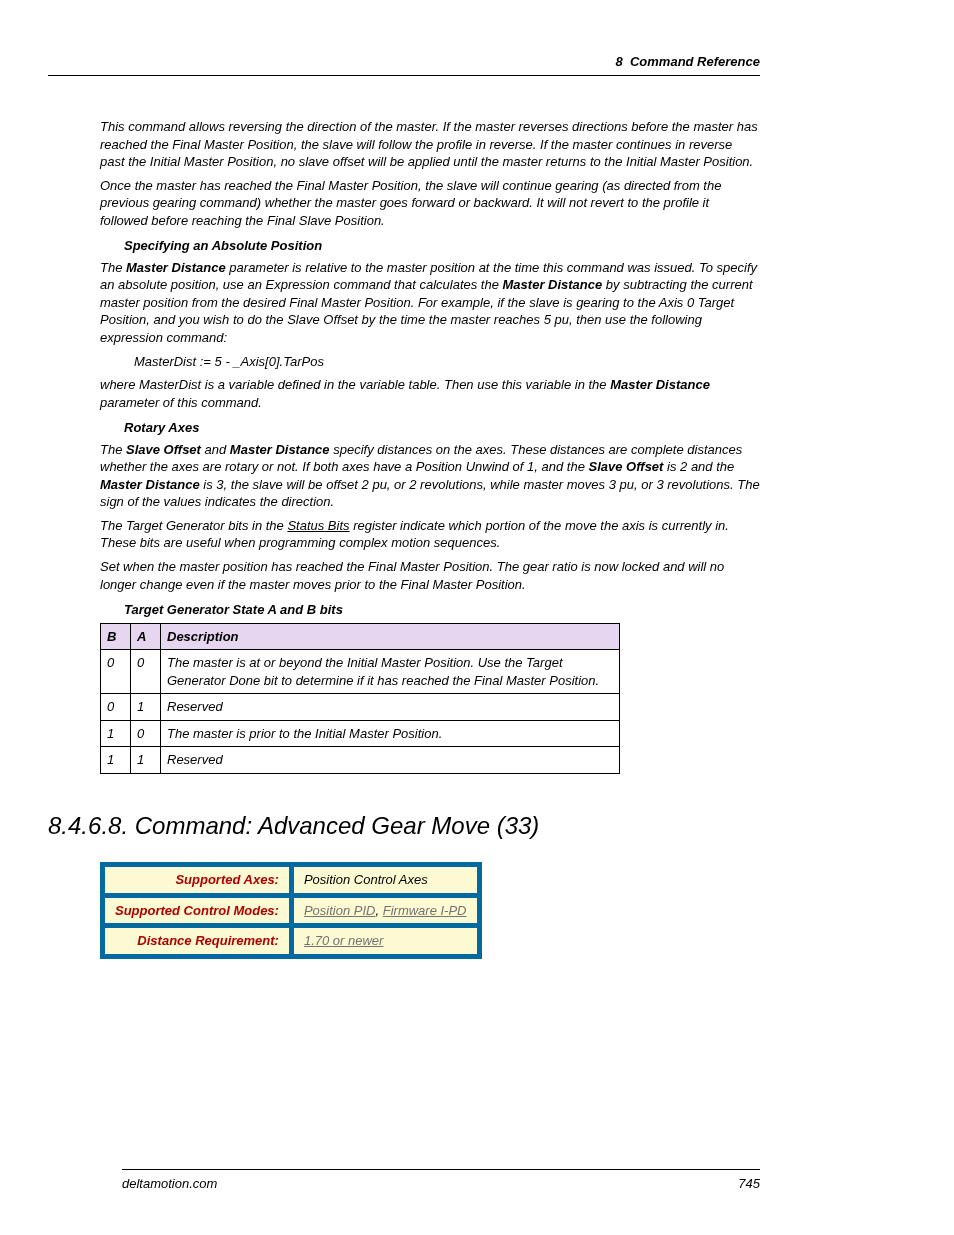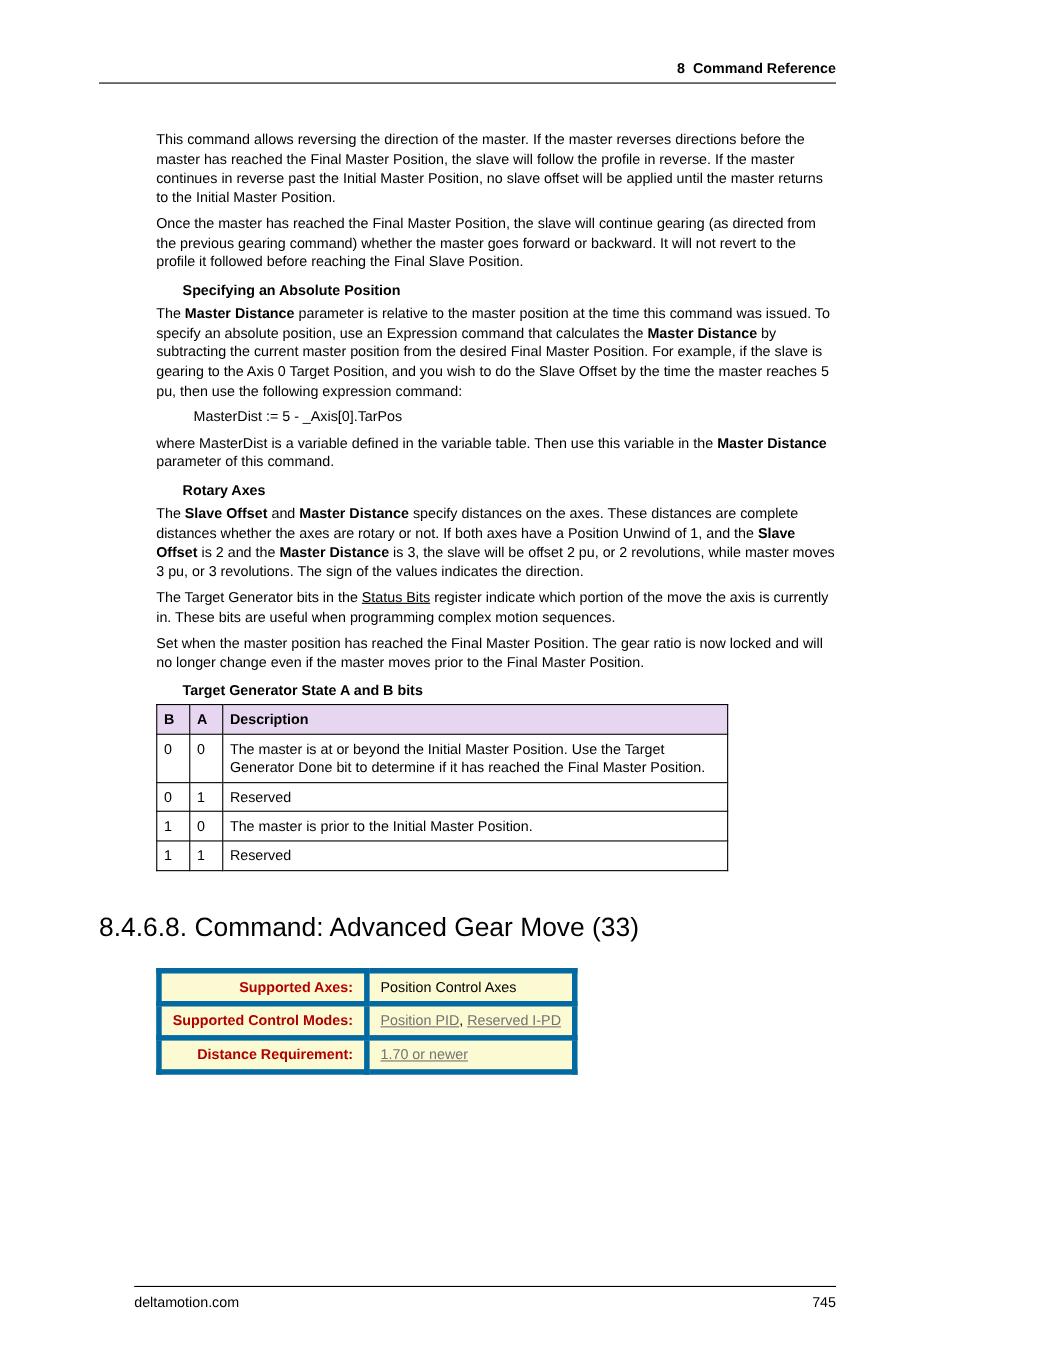--- a/index.html
+++ b/index.html
@@ -1,17 +1,17 @@
 <!DOCTYPE html>
 <html><head>
 <meta charset="utf-8">
 <style>
   * { box-sizing: border-box; margin: 0; padding: 0; }
   html, body { width: 954px; background: #fff; font-family: Verdana, Geneva, sans-serif; color: #000; }
-  .page { width: 882px; min-height: 1235px; padding: 54px 122px 0 90px; position: relative; }
+  .page { width: 882px; min-height: 1235px; padding: 54px 122px 0 48px; position: relative; font-style: italic; }
   .running-head { text-align: right; font-weight: bold; font-size: 13px; padding-bottom: 6px; border-bottom: 1px solid #000; margin-bottom: 42px; }
   .content { padding-left: 52px; padding-right: 0; font-size: 13px; line-height: 1.35; }
   .content p { margin-bottom: 6px; }
   .h4 { font-weight: bold; font-size: 13px; margin-top: 8px; margin-bottom: 4px; margin-left: 24px; }
   .h3 { font-weight: bold; font-size: 14px; margin-top: 14px; margin-bottom: 6px; margin-left: -30px; }
   .h2 { font-size: 24px; margin-top: 36px; margin-bottom: 20px; margin-left: -52px; }
   .code-indent { padding-left: 34px; margin: 6px 0 6px 0; }
   .link { text-decoration: underline; }
   table.state { border-collapse: collapse; margin-top: 4px; margin-bottom: 4px; width: 520px; }
   table.state th, table.state td { border: 1px solid #000; padding: 4px 6px 4px 6px; font-size: 13px; text-align: left; vertical-align: top; }
@@ -97,21 +97,21 @@
 
     <table class="info">
       <tbody>
           <tr>
         <td class="label">Supported Axes:</td>
         <td class="value">Position Control Axes</td>
       </tr>
       <tr>
         <td class="label">Supported Control Modes:</td>
         <td class="value">
-          <a>Position PID</a><span>, </span><a>Reserved I-PD</a>
+          <a>Position PID</a><span>, </span><a>Firmware I-PD</a>
         </td>
       </tr>
       <tr>
         <td class="label">Distance Requirement:</td>
         <td class="value">
           <a>1.70 or newer</a>
         </td>
       </tr>
     </tbody>
       </table>

